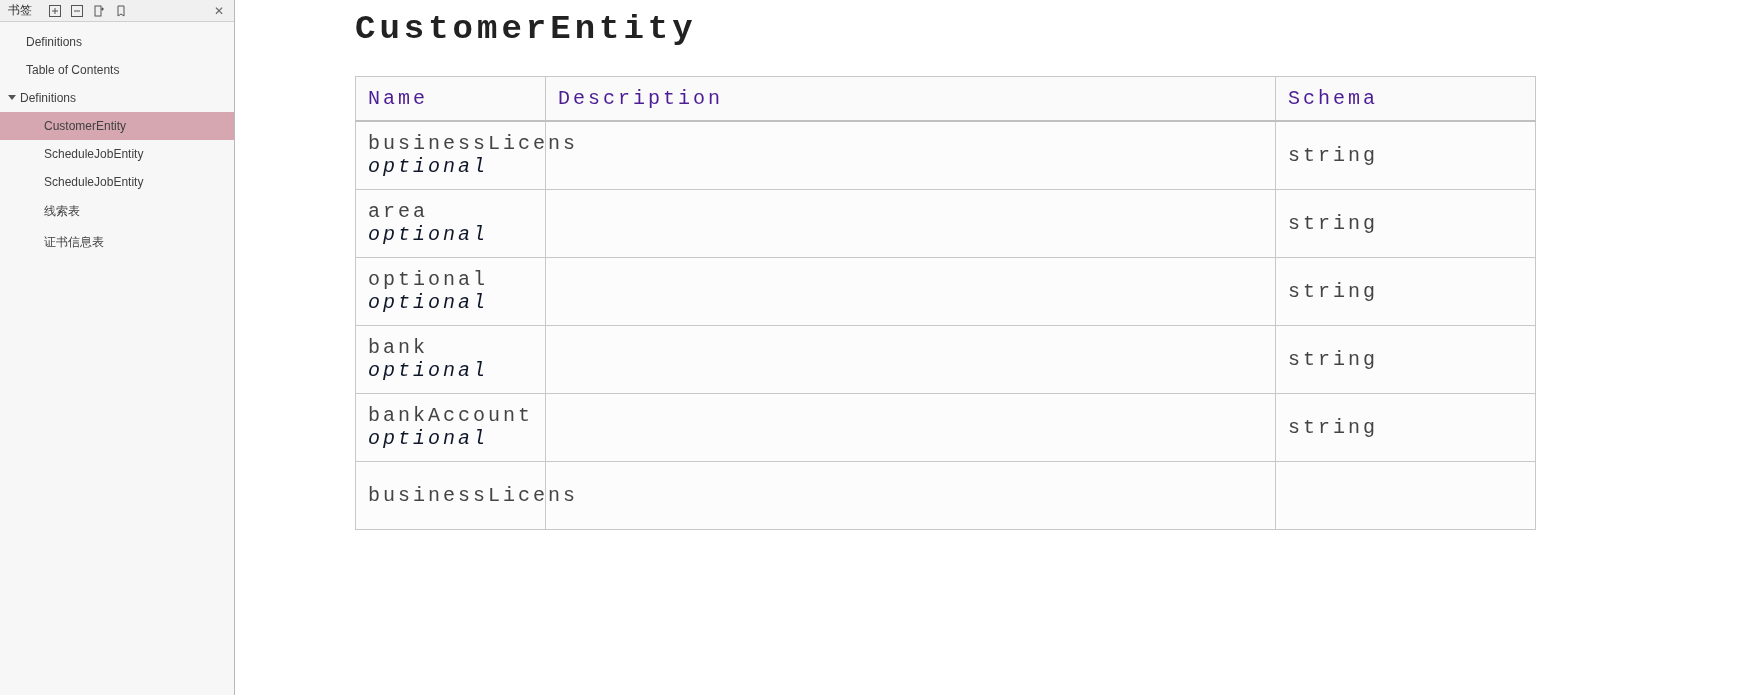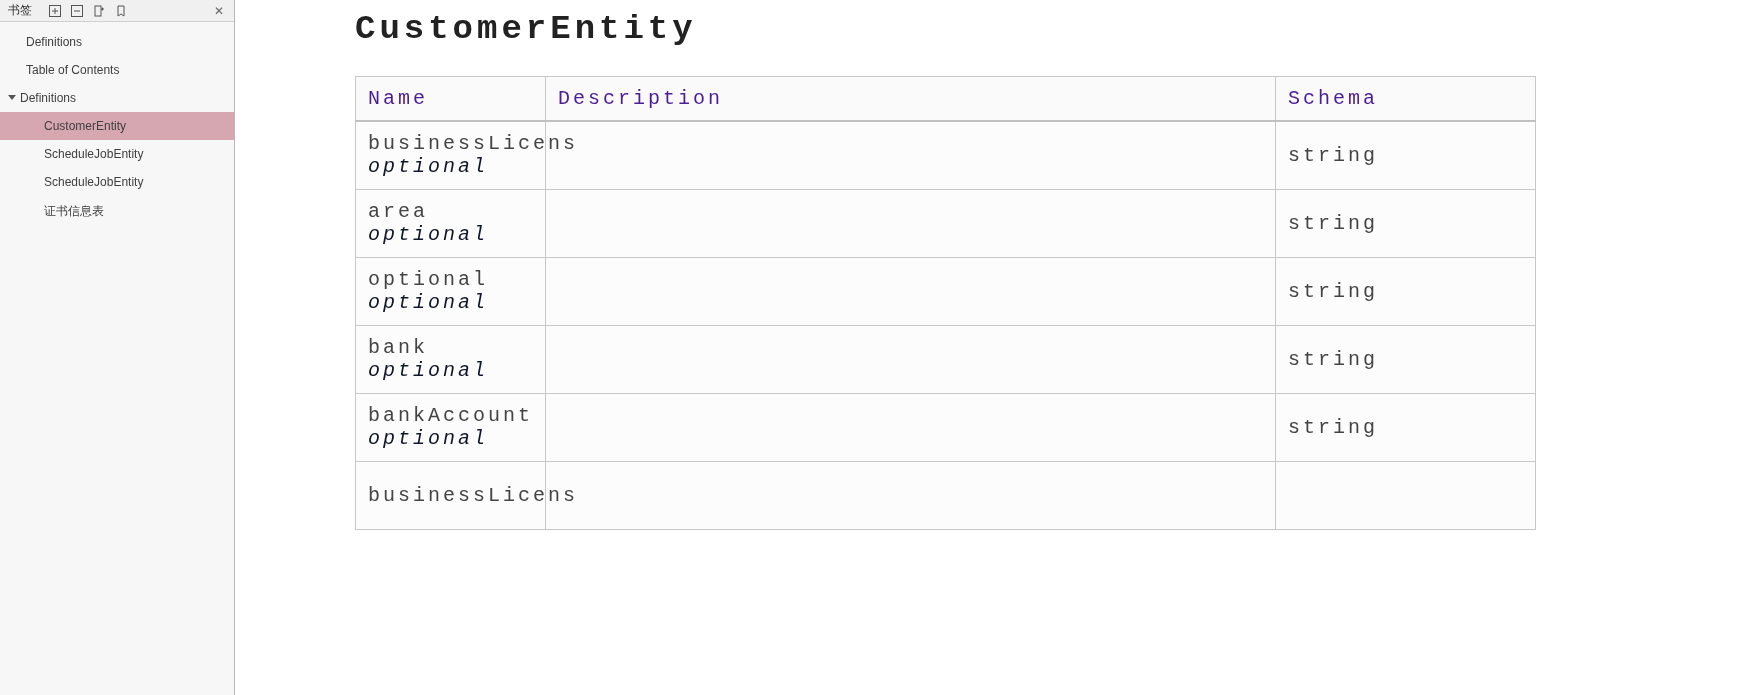--- a/index.html
+++ b/index.html
@@ -179,20 +179,21 @@
       </span>
       <span class="sidebar-close">✕</span>
     </div>
     <nav class="tree" id="tree">
         <div class="tree-item"><span>Definitions</span></div>
         <div class="tree-item"><span>Table of Contents</span></div>
         <div class="tree-item tree-parent"><span>Definitions</span></div>
         <div class="tree-item tree-child selected"><span>CustomerEntity</span></div>
         <div class="tree-item tree-child"><span>ScheduleJobEntity</span></div>
         <div class="tree-item tree-child"><span>ScheduleJobEntity</span></div>
+        <div class="tree-item tree-child"><span>线索表</span></div>
         <div class="tree-item tree-child"><span>证书信息表</span></div>
       </nav>
   </aside>
 
   <main class="main">
     <div class="page">
       <h1 class="page-title">CustomerEntity</h1>
       <table class="schema">
         <colgroup>
           <col class="col-name">

